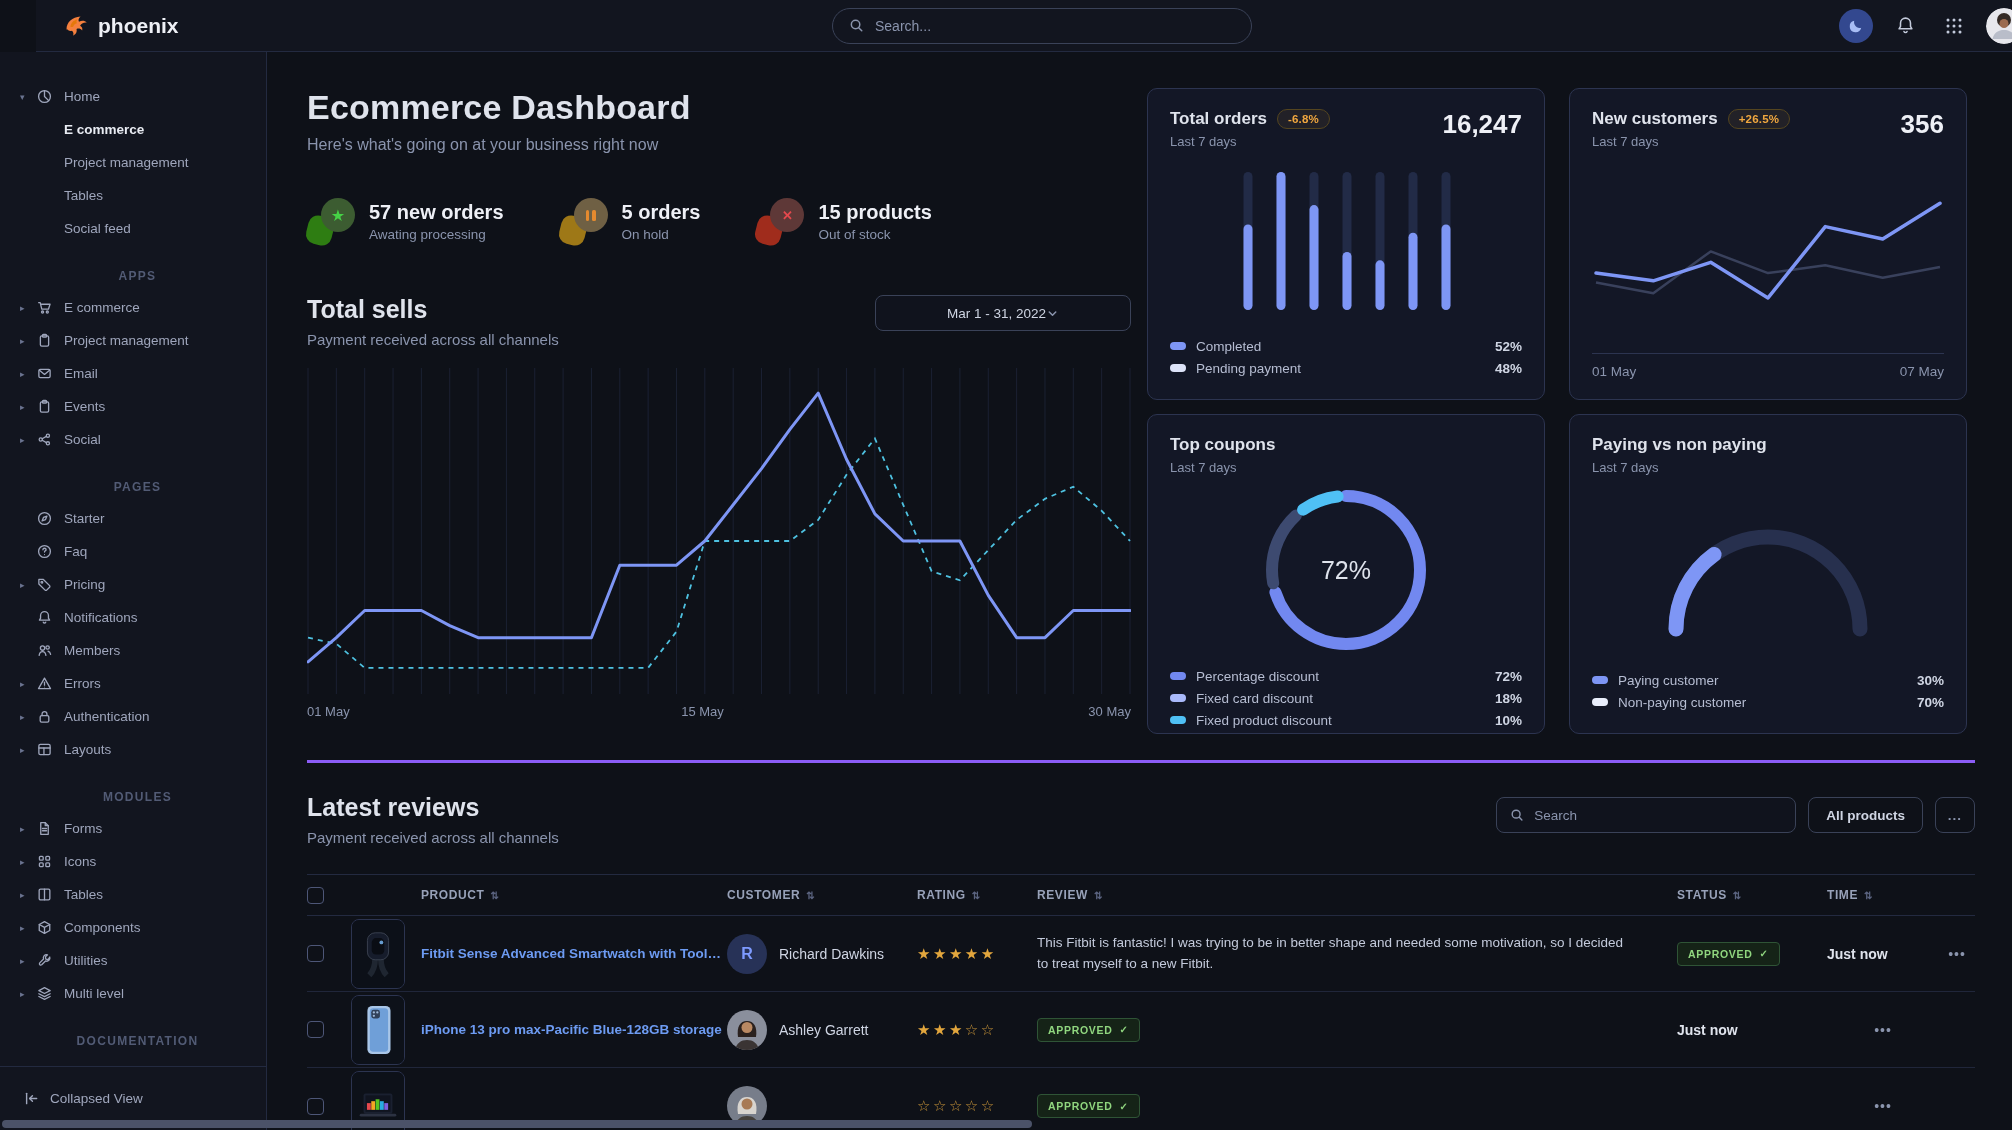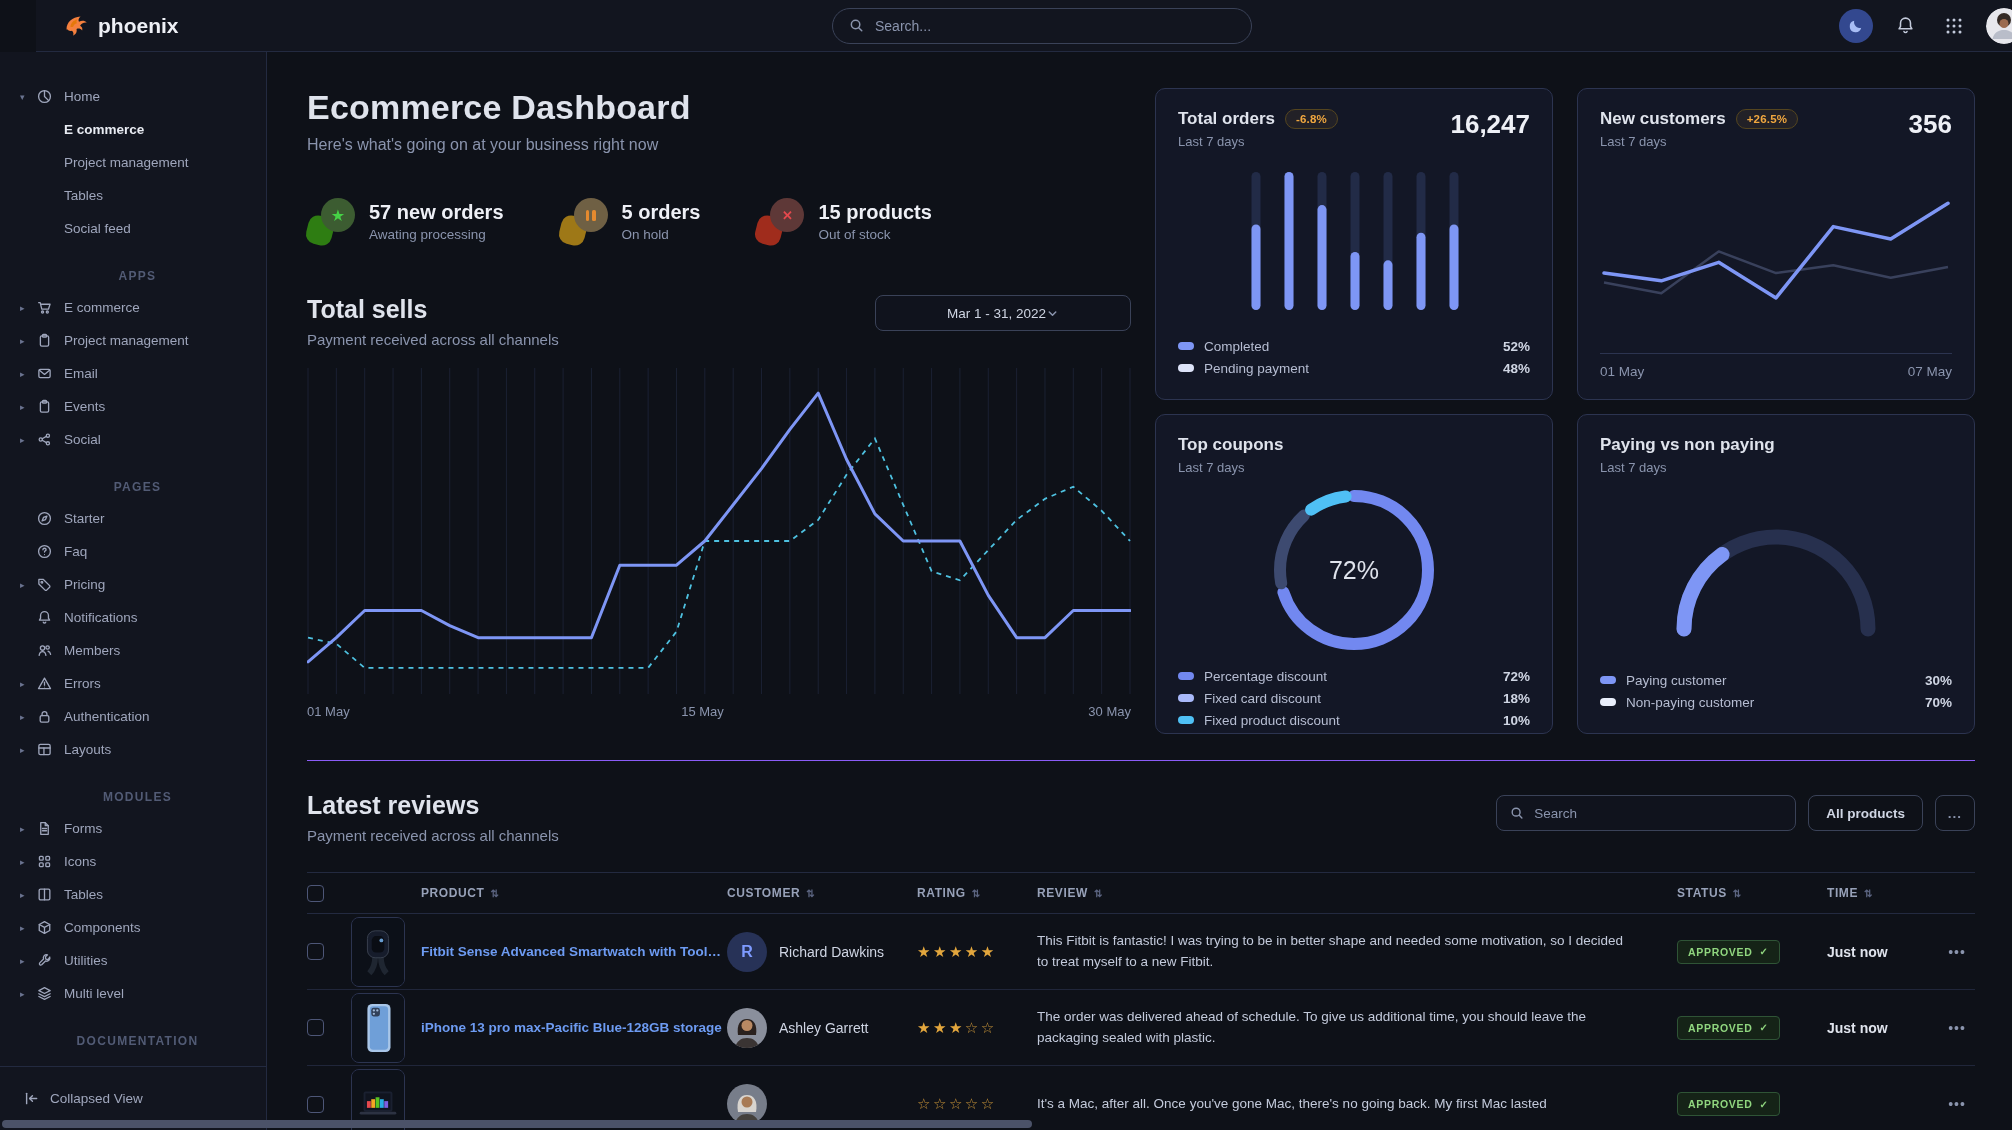--- a/index.html
+++ b/index.html
@@ -31,21 +31,21 @@
   .s-icon{width:27px;display:flex;align-items:center;color:#9fa6bc;flex:none;}
   .s-icon svg{width:15px;height:15px;}
   .side-child{display:flex;align-items:center;height:33px;padding-left:44px;font-size:13.5px;color:#9fa6bc;cursor:pointer;}
   .side-child.active{color:#e8ebf2;font-weight:700;}
   .side-label{margin:24px 0 8px 3px;font-size:12px;font-weight:700;letter-spacing:1.3px;color:#525b75;text-align:center;}
   .side-foot{position:absolute;bottom:0;left:0;right:0;height:64px;border-top:1px solid #232a40;
     display:flex;align-items:center;gap:11px;padding:0 24px;color:#9fa6bc;font-size:13.5px;cursor:pointer;background:#12151f;}
   .side-foot svg{width:15px;height:15px;}
   
   .main{margin:52px 0 0 267px;padding:36px 37px 0 40px;}
-  .main-top{display:grid;grid-template-columns:824px 820px;gap:24px;padding-bottom:26px;border-bottom:1px solid #8b5cf6;}
+  .main-top{display:grid;grid-template-columns:824px 820px;gap:16px;padding-bottom:26px;border-bottom:3px solid #8b5cf6;}
   h1{font-size:34px;font-weight:700;color:#dfe3ec;letter-spacing:.2px;}
   .subtitle{font-size:16px;color:#8a94ad;margin-top:9px;}
   h2{font-size:25px;font-weight:700;color:#dfe3ec;}
   .h2-sub{font-size:15px;color:#8a94ad;margin-top:7px;}
   
   .stats{display:flex;gap:56px;margin-top:44px;}
   .stat{display:flex;align-items:center;gap:14px;}
   .stat-val{font-size:20px;font-weight:700;color:#eef0f6;}
   .stat-sub{font-size:13.5px;color:#8a94ad;margin-top:3px;}
   .blob{position:relative;width:48px;height:47px;flex:none;}
@@ -742,21 +742,20 @@
             <svg viewBox="0 0 40 40">
                 <rect width="40" height="40" fill="#8a8f9c"></rect>
                 <path d="M11 27c-1.5-10 2-16 9-16s10.5 6 9 16z" fill="#2a211e"></path>
                 <circle cx="20" cy="17.5" r="5.5" fill="#b98963"></circle>
                 <path d="M8 40c1.5-7 6-10 12-10s10.5 3 12 10z" fill="#3a3433"></path>
               </svg>
           </div>
           <span class="cust-name">Ashley Garrett</span>
         </div>
         <div class="stars"><span class="star-f">★</span><span class="star-f">★</span><span class="star-f">★</span><span class="star-e">☆</span><span class="star-e">☆</span></div>
-        <div class="cell-review">The order was delivered ahead of schedule. To give us additional time, you should leave the packaging sealed with plastic.</div>
         <div><span class="status-badge">
               <span>APPROVED</span>
               <span class="chk">✓</span>
             </span></div>
         <div class="cell-time">Just now</div>
         <button class="row-dots">•••</button>
       </div>
 
       <div class="t-row" style="border-bottom:none;">
         <span class="cb"></span>
@@ -781,21 +780,20 @@
             <svg viewBox="0 0 40 40">
                 <rect width="40" height="40" fill="#777d8a"></rect>
                 <path d="M11 28c-2-11 2-17 9-17s11 6 9 17z" fill="#d8d4cf"></path>
                 <circle cx="20" cy="18" r="5.5" fill="#a87a55"></circle>
                 <path d="M8 40c1.5-7 6-10 12-10s10.5 3 12 10z" fill="#44403c"></path>
               </svg>
           </div>
           <span class="cust-name"></span>
         </div>
         <div class="stars"><span class="star-e">☆</span><span class="star-e">☆</span><span class="star-e">☆</span><span class="star-e">☆</span><span class="star-e">☆</span></div>
-        <div class="cell-review">It's a Mac, after all. Once you've gone Mac, there's no going back. My first Mac lasted</div>
         <div><span class="status-badge">
               <span>APPROVED</span>
               <span class="chk">✓</span>
             </span></div>
         <div class="cell-time"></div>
         <button class="row-dots">•••</button>
       </div>
     </div>
   </section>
 </div>

